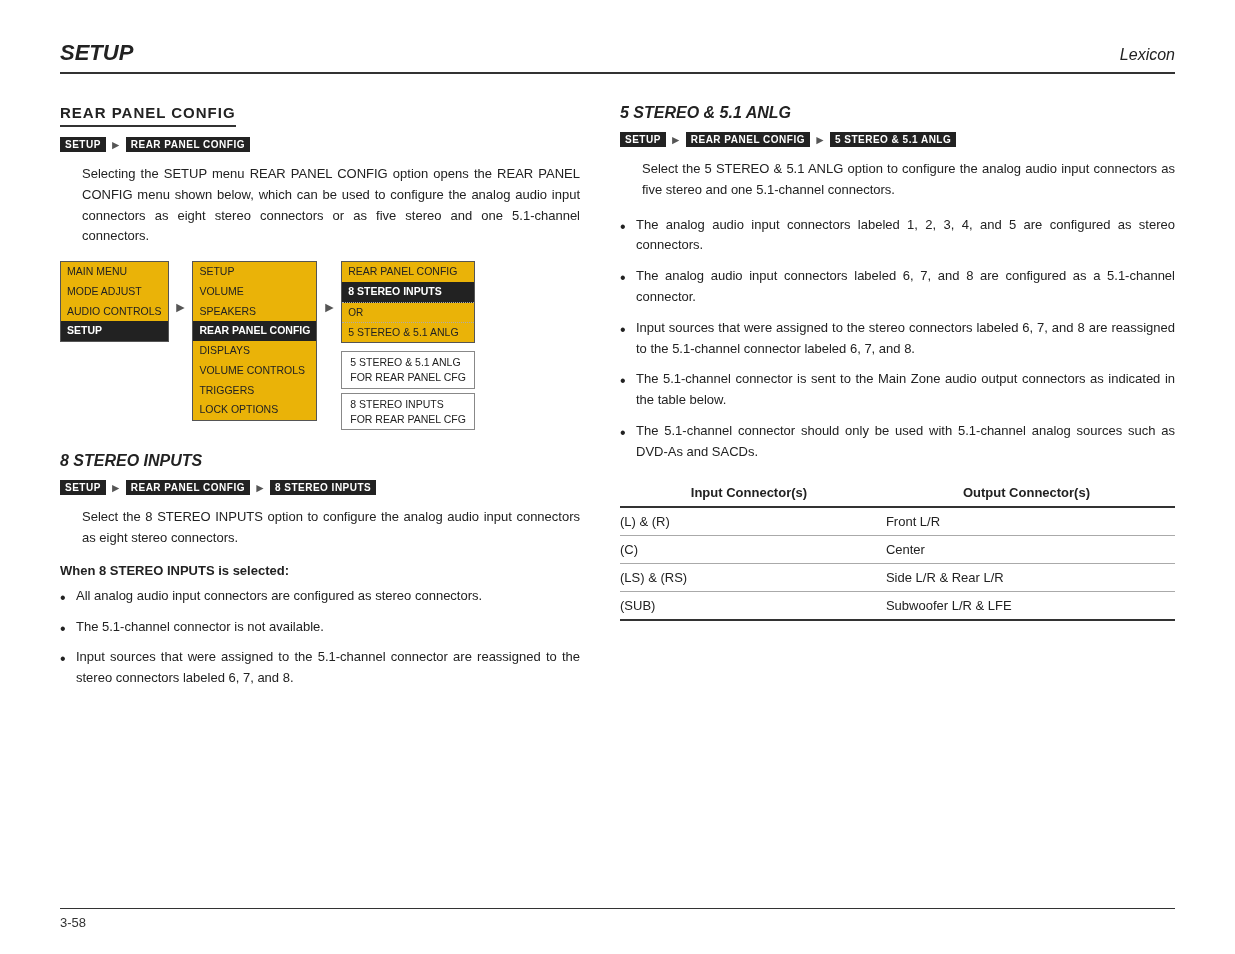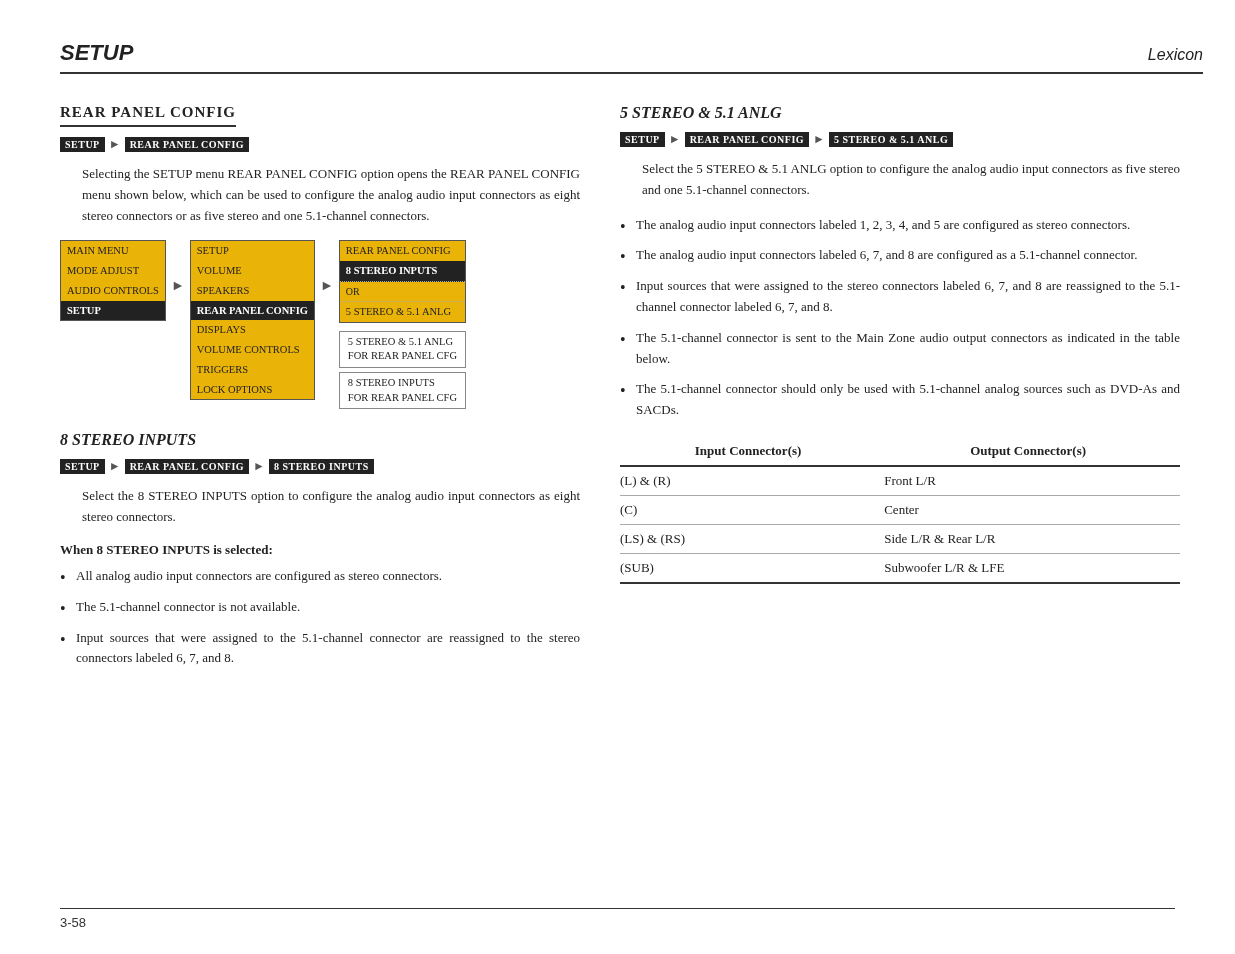--- a/index.html
+++ b/index.html
@@ -8,21 +8,21 @@
       font-family: Arial, Helvetica, sans-serif;
       font-size: 13px;
       color: #222;
       width: 1235px;
       min-height: 954px;
       padding: 0;
     }
     .page {
       width: 1235px;
       min-height: 954px;
-      padding: 40px 32px 40px 60px;
+      padding: 40px 60px 40px 60px;
       position: relative;
     }
     
     .header {
       display: flex;
       justify-content: space-between;
       align-items: baseline;
       border-bottom: 2px solid #333;
       padding-bottom: 6px;
       margin-bottom: 30px;
@@ -35,21 +35,20 @@
     }
     .header-brand {
       font-style: italic;
       font-size: 16px;
       color: #222;
     }
     
     .columns {
       display: flex;
       gap: 40px;
-      font-family: Liberation Serif, serif;
     }
     .col-left {
       flex: 1;
       max-width: 520px;
     }
     .col-right {
       flex: 1;
       max-width: 560px;
     }
     

